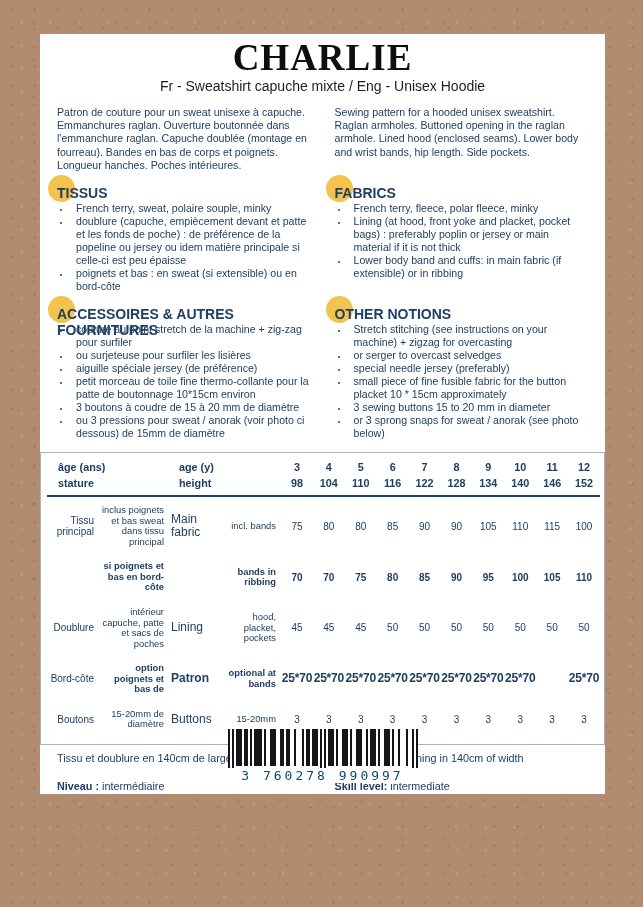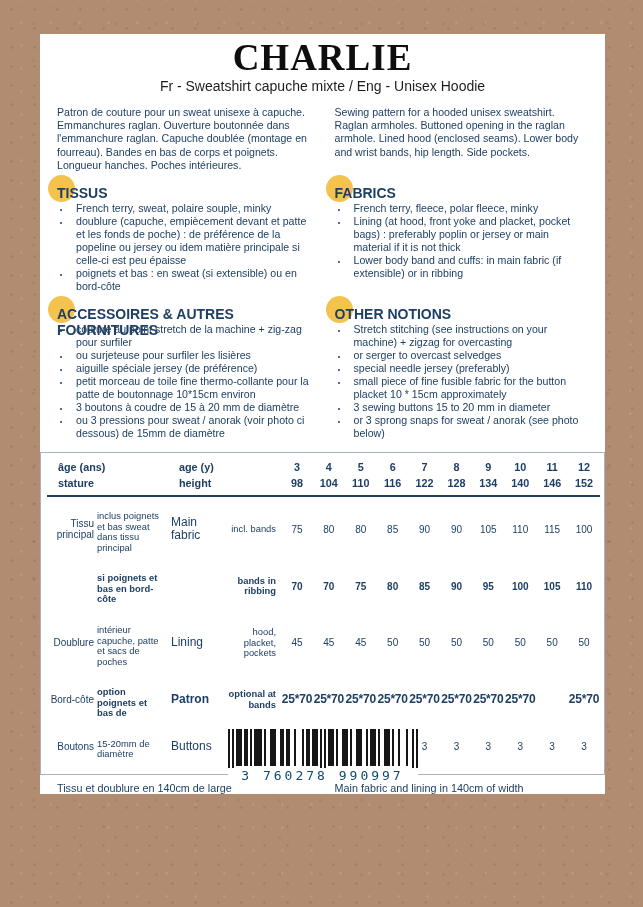--- a/index.html
+++ b/index.html
@@ -47,21 +47,21 @@
   .sizetable { margin-top:12px; border:1px solid #a9b3bf; padding:6px 4px 8px 6px; background:#fff; }
   .tgrid { display:grid; grid-template-columns:50px 74px 52px 58px repeat(10, 1fr); align-items:center; }
   .thead-row { padding:2px 0; }
   .th { font-weight:700; font-size:10.8px; }
   .h-frlabel { grid-column:1 / 3; text-align:left; padding-left:11px; }
   .h-enlabel { grid-column:3 / 5; text-align:left; padding-left:8px; }
   .thead-rule { border-bottom:2px solid #1e3f63; margin:4px 0 0; }
   .trow { padding:8px 0 6px; }
   .tcell { line-height:1.12; }
   .c-fr  { text-align:right; font-size:10px; padding-right:3px; }
-  .c-frd { font-size:9.4px; padding-right:7px;margin-top:6px; }
+  .c-frd { text-align:right; font-size:9.4px; padding-right:7px; }
   .c-en  { text-align:left; font-size:12px; padding-right:2px; }
   .c-end { text-align:right; font-size:9.4px; padding-right:5px; }
   .c-val { text-align:center; font-size:10px; }
   .c-val.small { font-size:12px; letter-spacing:-0.2px; }
   .boldrow .tcell:not(.c-fr) { font-weight:700; }
   .num { text-align:center; }
 
   .footnote { font-size:10.8px; margin-top:7px; }
   .level { font-size:10.8px; margin-top:16px; }
   .level b, .lead b { font-weight:700; }
@@ -239,20 +239,21 @@
         </div>
       </div>
   </div>
 
   <div class="cols">
 
     <div class="footnote">Tissu et doublure en 140cm de large</div>
     <div class="footnote">Main fabric and lining in 140cm of width</div>
 
     <div class="level"><b>Niveau :</b><span> intermédiaire</span></div>
+    <div class="level"><b>Skill level:</b><span> intermediate</span></div>
 
     <div class="lead"><b>Ce que vous apprendrez avec ce patron :</b><span> monter une patte dans l'emmanchure raglan, monter une capuche doublée en fourreau, monter des poches côtés et des bandes poignets et bas de corps.</span></div>
     <div class="lead"><b>What you will learn with this pattern:</b><span> assemble a placket in the raglan armhole, assemble a hood lined with enclosed seams, assemble side pockets, wrist bands and lower body bands.</span></div>
 
     <div></div>
 
   </div>
 
   <div class="barcode">
     <div class="bars">

